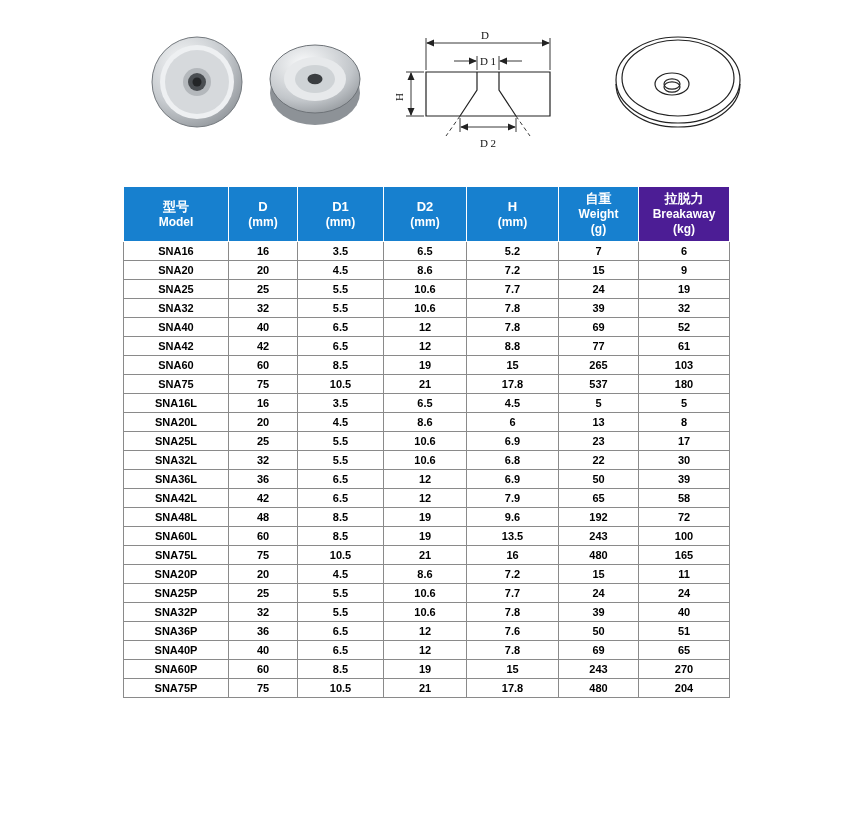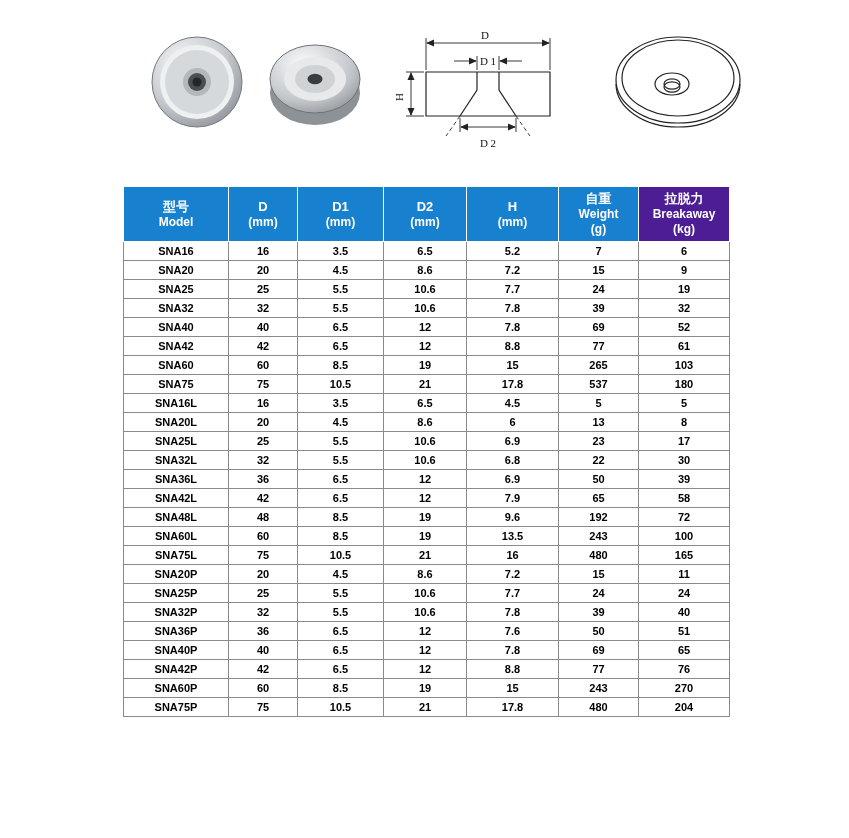--- a/index.html
+++ b/index.html
@@ -376,29 +376,20 @@
           <tr>
             <td>SNA40P</td>
             <td>40</td>
             <td>6.5</td>
             <td>12</td>
             <td>7.8</td>
             <td>69</td>
             <td>65</td>
           </tr>
           <tr>
-            <td>SNA42P</td>
-            <td>42</td>
-            <td>6.5</td>
-            <td>12</td>
-            <td>8.8</td>
-            <td>77</td>
-            <td>76</td>
-          </tr>
-          <tr>
             <td>SNA60P</td>
             <td>60</td>
             <td>8.5</td>
             <td>19</td>
             <td>15</td>
             <td>243</td>
             <td>270</td>
           </tr>
           <tr>
             <td>SNA75P</td>

